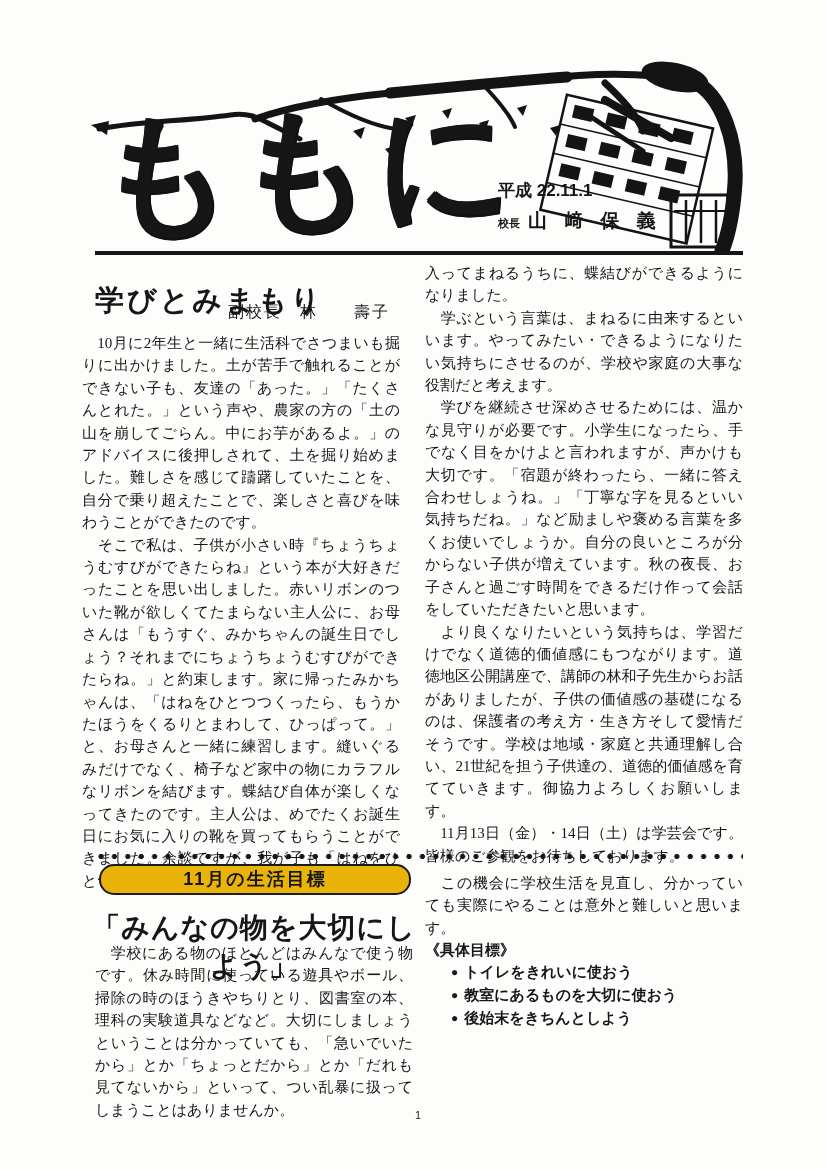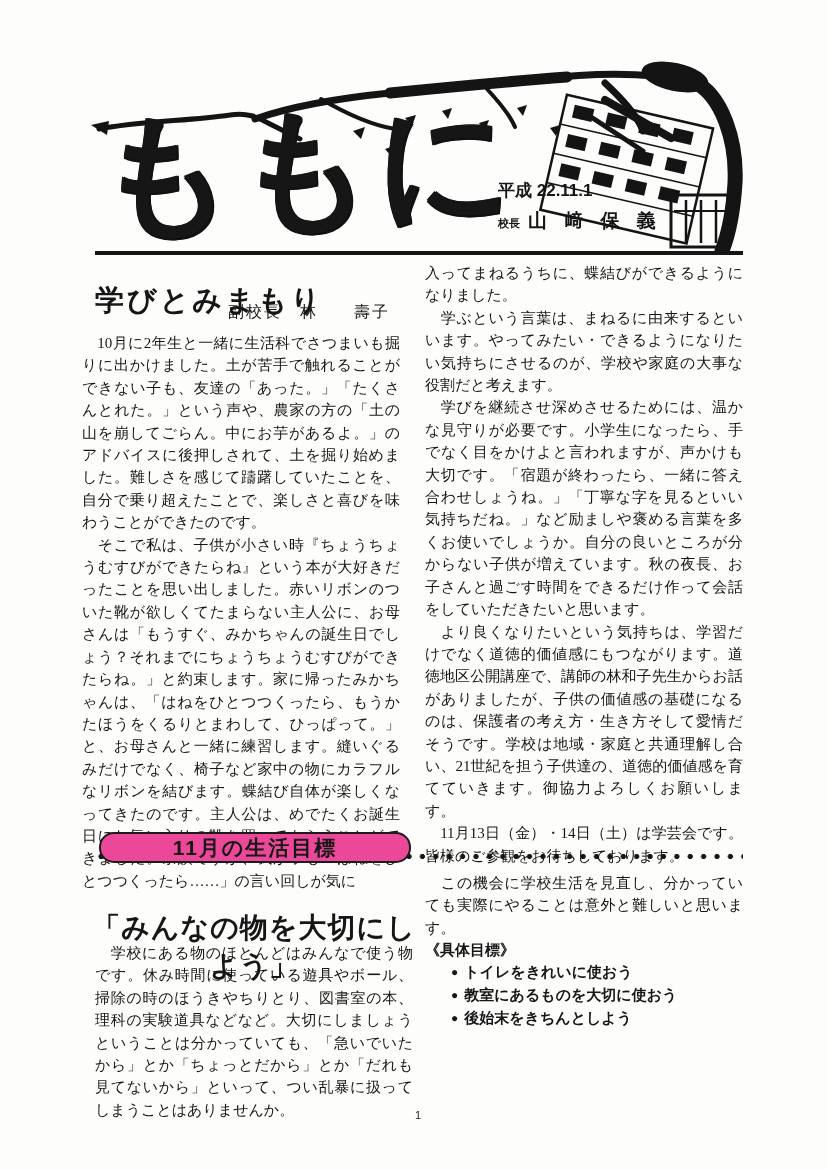--- a/index.html
+++ b/index.html
@@ -47,24 +47,24 @@
 
   
   .dotted-divider{
     position:absolute;left:97px;top:852px;width:646px;height:9px;
     background-image:radial-gradient(circle at 4px 4.5px,#161616 2.3px,transparent 2.9px);
     background-size:13.4px 9px;background-repeat:repeat-x;
   }
 
   
   .goal-box{
-    position:absolute;left:99px;top:832px;width:308px;height:27px;
-    background:#ec4899;border:2px solid #1b1b1b;border-radius:15px;
+    position:absolute;left:99px;top:864px;width:308px;height:27px;
+    background:#eab308;border:2px solid #1b1b1b;border-radius:15px;
     text-align:center;line-height:27px;
-    font-family:"Liberation Sans", sans-serif;font-weight:bold;font-size:21px;letter-spacing:2px;
+    font-family:"Liberation Sans", sans-serif;font-weight:bold;font-size:18px;letter-spacing:2px;
   }
   .goal-slogan{
     position:absolute;left:90px;top:909px;width:328px;text-align:center;
     font-family:"Liberation Sans", sans-serif;font-weight:bold;font-size:28px;letter-spacing:1px;
   }
   .goal-left{left:95px;top:942px;}
   .goal-right{left:425px;top:872px;}
   .targets-label{
     font-family:"Liberation Sans", sans-serif;font-weight:bold;font-size:15px;
     margin:0;line-height:22px;text-align:left;

